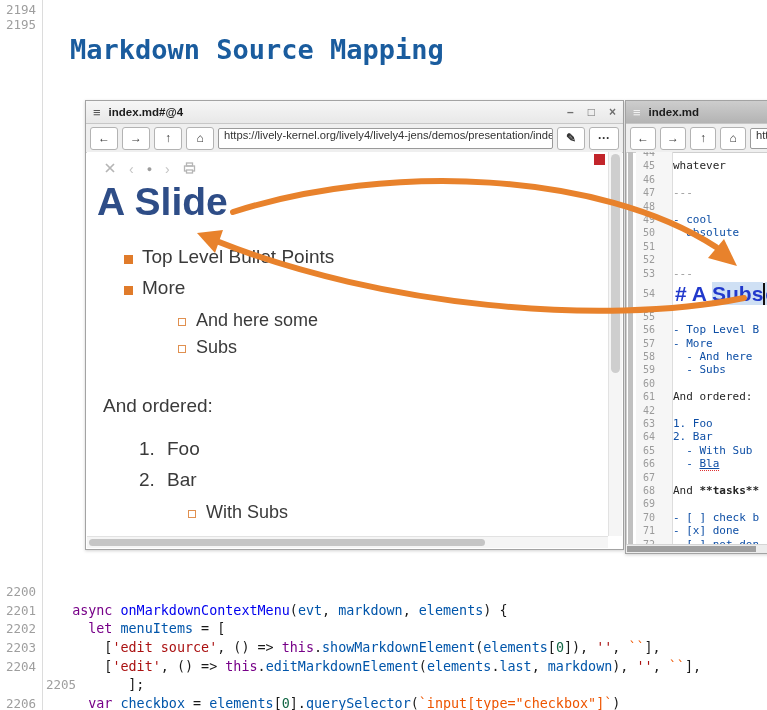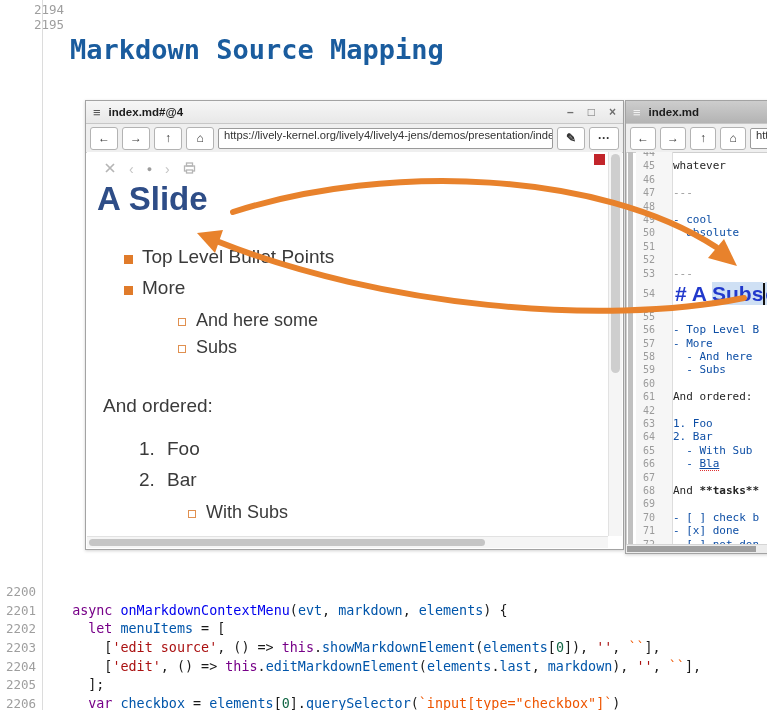--- a/index.html
+++ b/index.html
@@ -1,21 +1,21 @@
 <!DOCTYPE html>
 <html><head>
 <meta charset="utf-8">
 <style>
   html,body{margin:0;padding:0;background:#fff;}
   .page{position:relative;width:767px;height:710px;overflow:hidden;background:#fff;
         font-family:"Liberation Sans",sans-serif;}
   
   .gutter-sep{position:absolute;left:42px;top:0;bottom:0;width:1px;background:#dcdcdc;}
   .gnum{position:absolute;left:0;width:36px;text-align:right;
-        font-family:"DejaVu Sans Mono",monospace;font-size:12.5px;color:#9e9e9e;padding-left:28px;}
+        font-family:"DejaVu Sans Mono",monospace;font-size:12.5px;color:#9e9e9e;}
   .page-heading{position:absolute;left:70px;top:34px;
         font-family:"DejaVu Sans Mono",monospace;font-weight:bold;font-size:27px;color:#1a5c9e;}
   .crow{position:absolute;left:0;right:0;height:19px;line-height:18.6px;white-space:pre;
         font-family:"DejaVu Sans Mono",monospace;font-size:13.4px;color:#1a1a1a;}
   .crow .lnum{display:inline-block;width:36px;text-align:right;color:#9e9e9e;font-size:12.5px;}
   .crow .ctext{padding-left:20px;}
   .tk.kw{color:#770088;} .tk.def{color:#0000ee;} .tk.v{color:#0055aa;}
   .tk.str{color:#aa1111;} .tk.str2{color:#ee5500;} .tk.num{color:#116644;}
   .tk.prop{color:#0055aa;} .tk.pl{color:#1a1a1a;}
   
@@ -34,21 +34,21 @@
   .navbtn{width:26px;height:21px;background:#fff;border:1px solid #b3b3b3;border-radius:3px;
           font-size:12px;font-weight:bold;color:#333;display:flex;align-items:center;justify-content:center;}
   .url{flex:1;height:19px;background:#fff;border:1px solid #9a9a9a;border-radius:2px;
        font-family:"Liberation Sans",sans-serif;font-size:11.2px;color:#333;padding:0 5px;
        white-space:nowrap;overflow:hidden;}
   
   .slide-content{position:absolute;left:1px;right:15px;top:51px;bottom:13px;overflow:hidden;background:#fff;}
   .slide-ctrl{position:absolute;left:17px;top:8px;display:flex;align-items:center;gap:13px;color:#b7b7b7;}
   .slide-ctrl .chev{font-size:14px;color:#c4c4c4;}
   .slide-ctrl .dot{font-size:9px;color:#9d9d9d;}
-  .slide-h1{position:absolute;left:10px;top:28px;font-size:33px;font-weight:bold;color:#2e4d87;}
+  .slide-h1{position:absolute;left:10px;top:28px;font-size:39px;font-weight:bold;color:#2e4d87;}
   .slide-list{position:absolute;left:0;right:10px;top:96px;}
   .ul1,.ul2,.olrow{position:relative;}
   .ul1{height:31px;} .ul2{height:27px;text-align:right;} .olrow{height:31px;}
   .blt1{position:absolute;left:37px;top:7px;width:9px;height:9px;background:#e07b2a;}
   .blt2{position:absolute;left:91px;top:8px;width:6px;height:6px;background:#fff;border:1.5px solid #e09050;}
   .btext1{position:absolute;left:55px;top:-2px;font-size:19px;color:#3a3a3a;}
   .btext2{position:absolute;left:109px;top:0;font-size:18px;color:#3a3a3a;}
   .deep .blt2{left:101px;} .deep .btext2{left:119px;}
   .slide-para{position:absolute;left:16px;top:243px;font-size:19px;color:#3a3a3a;}
   .slide-ordered{position:absolute;left:0;right:10px;top:288px;}
@@ -241,17 +241,17 @@
     <path d="M744,298 C600,327 380,306 219,242" stroke="#E8822C" stroke-width="6" fill="none" stroke-linecap="round"></path>
     <polygon points="197,233 223,230 215,253" fill="#E8822C"></polygon>
   </svg>
 
   <div id="code-rows">
       <div class="crow" style="top: 583px;"><span class="lnum">2200</span><span class="ctext"></span></div>
       <div class="crow" style="top: 601.65px;"><span class="lnum">2201</span><span class="ctext"><span class="tk pl">  </span><span class="tk kw">async</span><span class="tk pl"> </span><span class="tk def">onMarkdownContextMenu</span><span class="tk pl">(</span><span class="tk v">evt</span><span class="tk pl">, </span><span class="tk v">markdown</span><span class="tk pl">, </span><span class="tk v">elements</span><span class="tk pl">) {</span></span></div>
       <div class="crow" style="top: 620.3px;"><span class="lnum">2202</span><span class="ctext"><span class="tk pl">    </span><span class="tk kw">let</span><span class="tk pl"> </span><span class="tk v">menuItems</span><span class="tk pl"> = [</span></span></div>
       <div class="crow" style="top: 638.95px;"><span class="lnum">2203</span><span class="ctext"><span class="tk pl">      [</span><span class="tk str">'edit source'</span><span class="tk pl">, () =&gt; </span><span class="tk kw">this</span><span class="tk pl">.</span><span class="tk prop">showMarkdownElement</span><span class="tk pl">(</span><span class="tk v">elements</span><span class="tk pl">[</span><span class="tk num">0</span><span class="tk pl">]), </span><span class="tk str">''</span><span class="tk pl">, </span><span class="tk str2">``</span><span class="tk pl">],</span></span></div>
       <div class="crow" style="top: 657.6px;"><span class="lnum">2204</span><span class="ctext"><span class="tk pl">      [</span><span class="tk str">'edit'</span><span class="tk pl">, () =&gt; </span><span class="tk kw">this</span><span class="tk pl">.</span><span class="tk prop">editMarkdownElement</span><span class="tk pl">(</span><span class="tk v">elements</span><span class="tk pl">.</span><span class="tk prop">last</span><span class="tk pl">, </span><span class="tk v">markdown</span><span class="tk pl">), </span><span class="tk str">''</span><span class="tk pl">, </span><span class="tk str2">``</span><span class="tk pl">],</span></span></div>
-      <div class="crow" style="top: 676.25px;"><span class="lnum">2205</span><span class="ctext"><span class="tk pl">    ];</span></span></div>
+      <div class="crow" style="top: 676.25px; margin-left: 40px;"><span class="lnum">2205</span><span class="ctext"><span class="tk pl">    ];</span></span></div>
       <div class="crow" style="top: 694.9px;"><span class="lnum">2206</span><span class="ctext"><span class="tk pl">    </span><span class="tk kw">var</span><span class="tk pl"> </span><span class="tk v">checkbox</span><span class="tk pl"> = </span><span class="tk v">elements</span><span class="tk pl">[</span><span class="tk num">0</span><span class="tk pl">].</span><span class="tk prop">querySelector</span><span class="tk pl">(</span><span class="tk str2">`input[type="checkbox"]`</span><span class="tk pl">)</span></span></div>
     </div>
 
 </div>
 
 </body></html>

